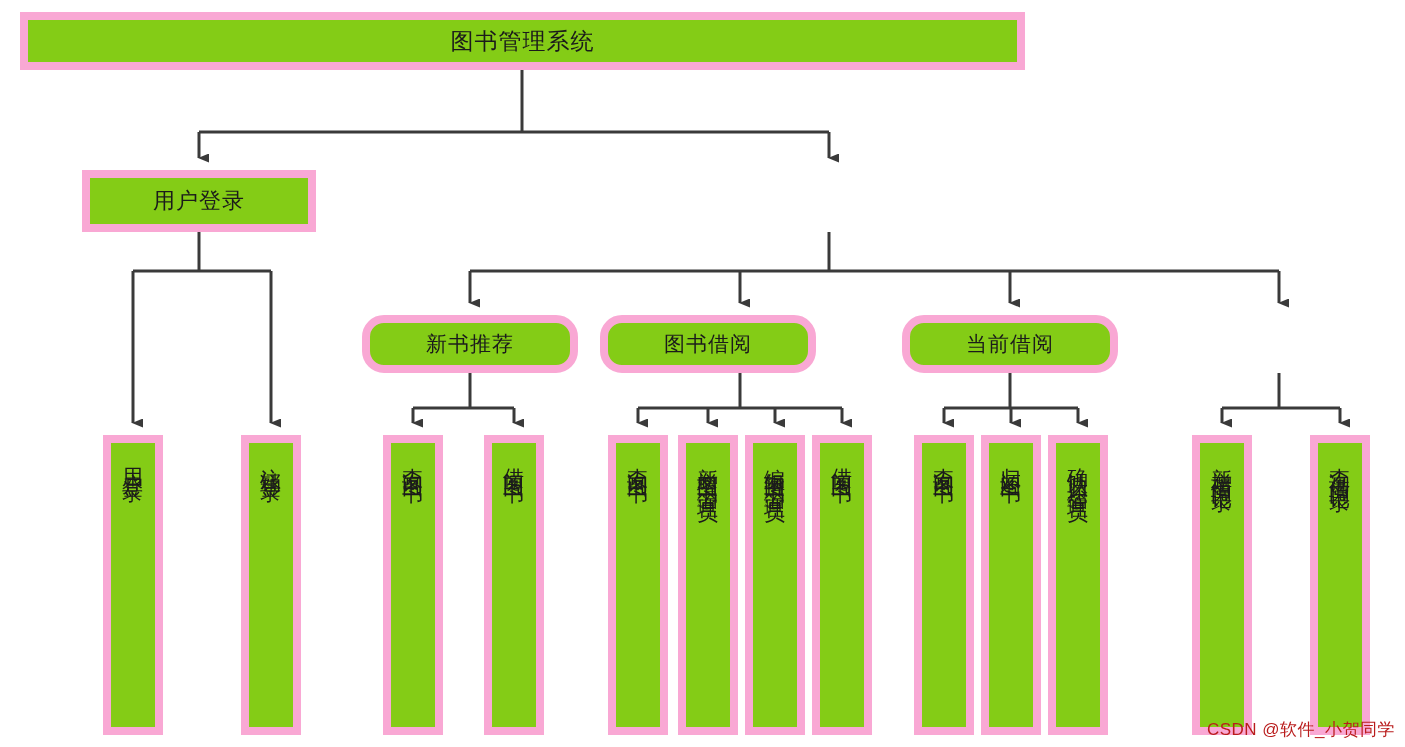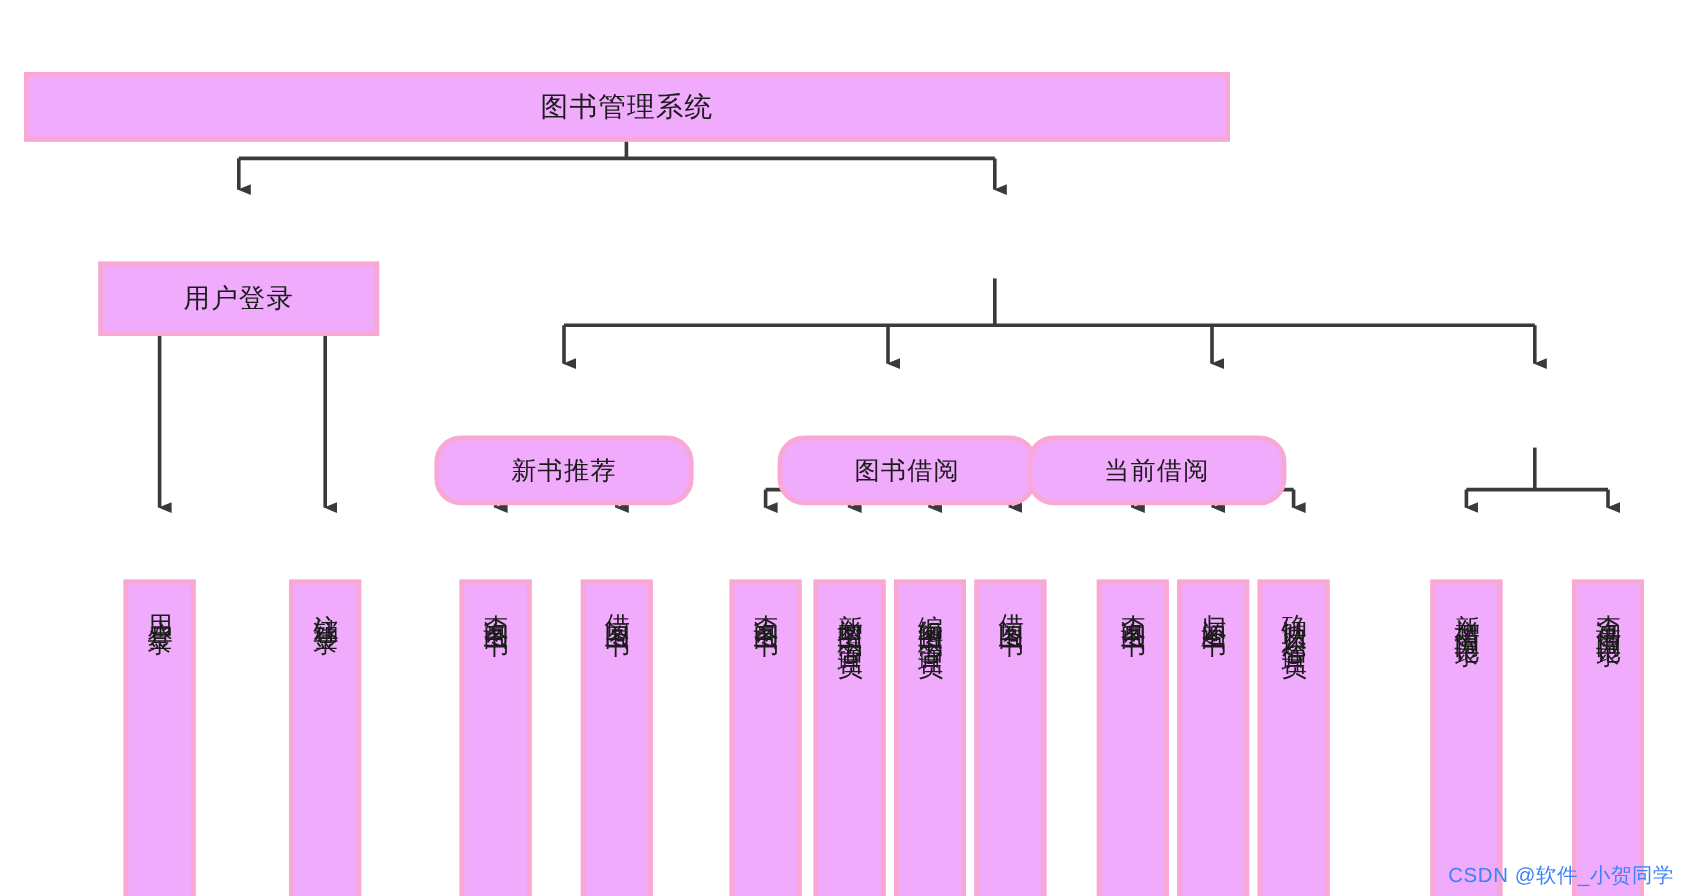--- a/index.html
+++ b/index.html
@@ -18,28 +18,27 @@
   
   #wires{
     position:absolute;
     left:0; top:0;
     width:1405px; height:747px;
     pointer-events:none;
   }
   .node{
     position:absolute;
     box-sizing:border-box;
-    background:#f0abfc;
-    border:4px solid #f9a8d4;
+    background:#84cc16;
+    border:8px solid #f9a8d4;
     display:flex;
     align-items:center;
     justify-content:center;
     color:#1b1b1b;
     z-index:2;
-    margin-top:48px;
   }
   .node-root{
     font-size:23px;
     letter-spacing:1px;
   }
   .node-l2{
     font-size:22px;
     letter-spacing:1px;
   }
   .node-l3{
@@ -60,21 +59,21 @@
     letter-spacing:5px;
     line-height:1;
     white-space:nowrap;
     display:block;
   }
   .watermark{
     position:absolute;
     right:10px;
     bottom:6px;
     font-size:17px;
-    color:#3b82f6;
+    color:#b91c1c;
     letter-spacing:0.5px;
     z-index:5;
     white-space:nowrap;
     font-family:"Liberation Sans","DejaVu Sans",sans-serif;
     margin-top:20px;
   }
 </style>
 </head>
 <body>
 
@@ -137,25 +136,25 @@
 
   <div class="node node-l2" style="left:82px; top:170px; width:234px; height:62px;">
     <span>用户登录</span>
   </div>
 
 
   <div class="node node-l3" style="left:362px; top:315px; width:216px; height:58px;">
     <span>新书推荐</span>
   </div>
 
-  <div class="node node-l3" style="left:648px; top:315px; width:216px; height:58px;">
+  <div class="node node-l3" style="left:600px; top:315px; width:216px; height:58px;">
     <span>图书借阅</span>
   </div>
 
-  <div class="node node-l3" style="left:856px; top:315px; width:216px; height:58px;">
+  <div class="node node-l3" style="left:902px; top:315px; width:216px; height:58px;">
     <span>当前借阅</span>
   </div>
 
 
   <div class="node node-leaf" style="left:103px; top:435px; width:60px; height:300px;">
     <span class="vtext">用户登录</span>
   </div>
 
   <div class="node node-leaf" style="left:241px; top:435px; width:60px; height:300px;">
     <span class="vtext">注销登录</span>

